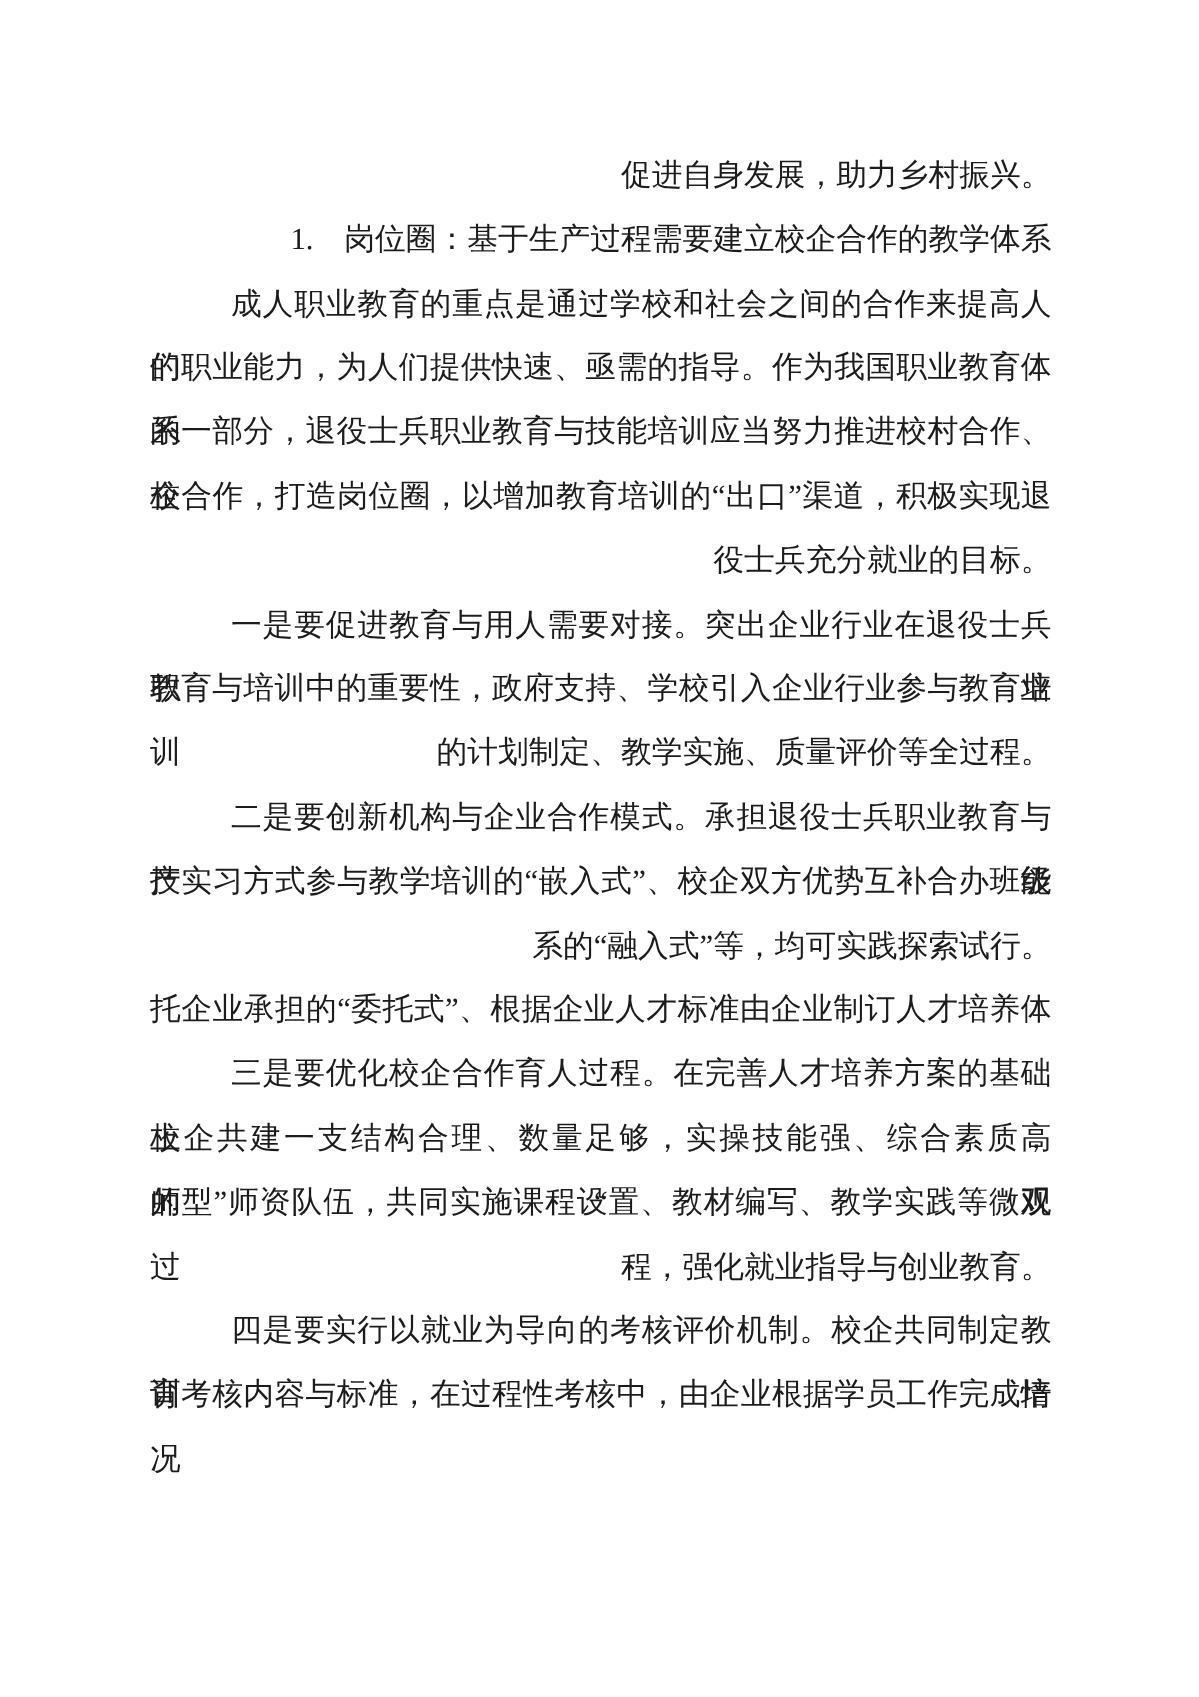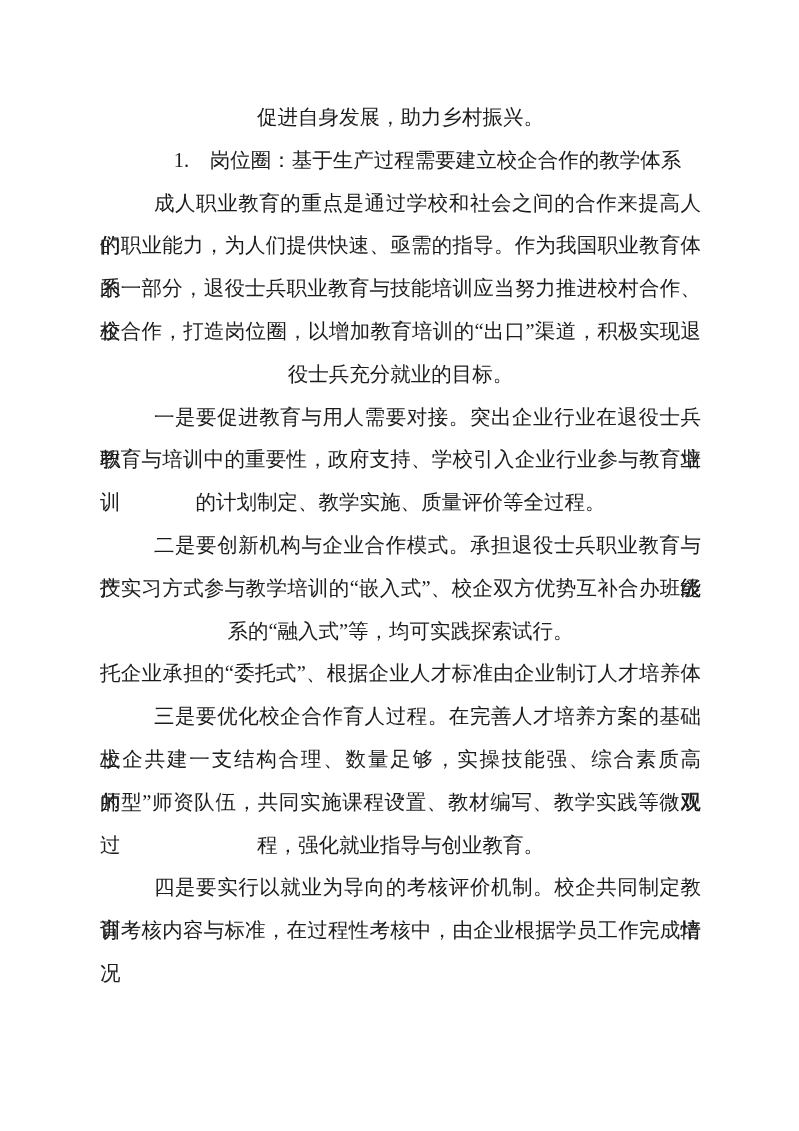--- a/index.html
+++ b/index.html
@@ -24,21 +24,21 @@
   }
   .paragraph {
     margin: 0;
     padding: 0;
   }
   .line {
     height: 42.81px;
     line-height: 42.81px;
     font-size: 20.5px;
     white-space: pre-wrap;
-    text-align: center;
+    text-align: right;
   }
   .line.fill {
     text-align: justify;
     text-align-last: justify;
   }
   .line.indent {
     text-indent: 54px;
   }
 </style>
 </head>

